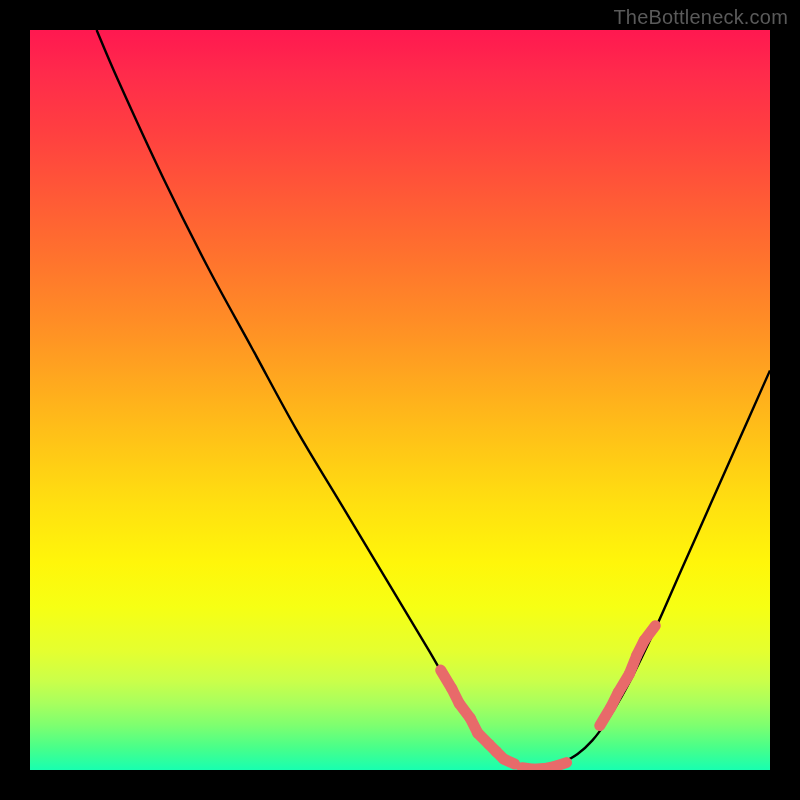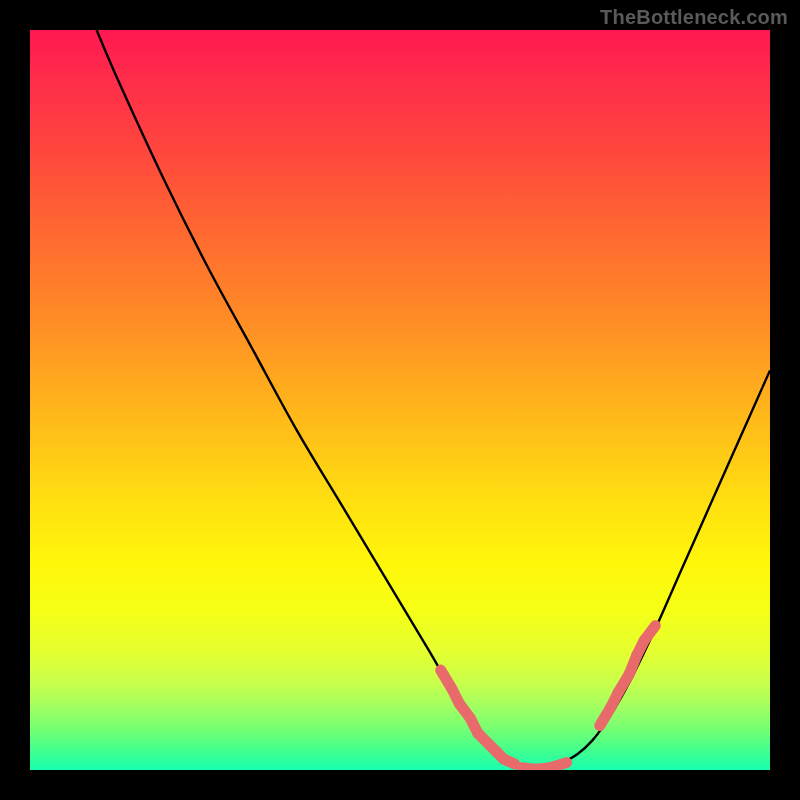--- a/index.html
+++ b/index.html
@@ -49,21 +49,21 @@
     top: 0;
     width: 740px;
     height: 740px;
   }
   .watermark {
     position: absolute;
     top: 6px;
     right: 12px;
     color: #5a5a5a;
     font-size: 20px;
-    font-weight: 700;
+    font-weight: 400;
     letter-spacing: 0.2px;
   }
 </style>
 </head>
 <body>
 
 <div class="container">
 
   <div class="watermark">TheBottleneck.com</div>
 

